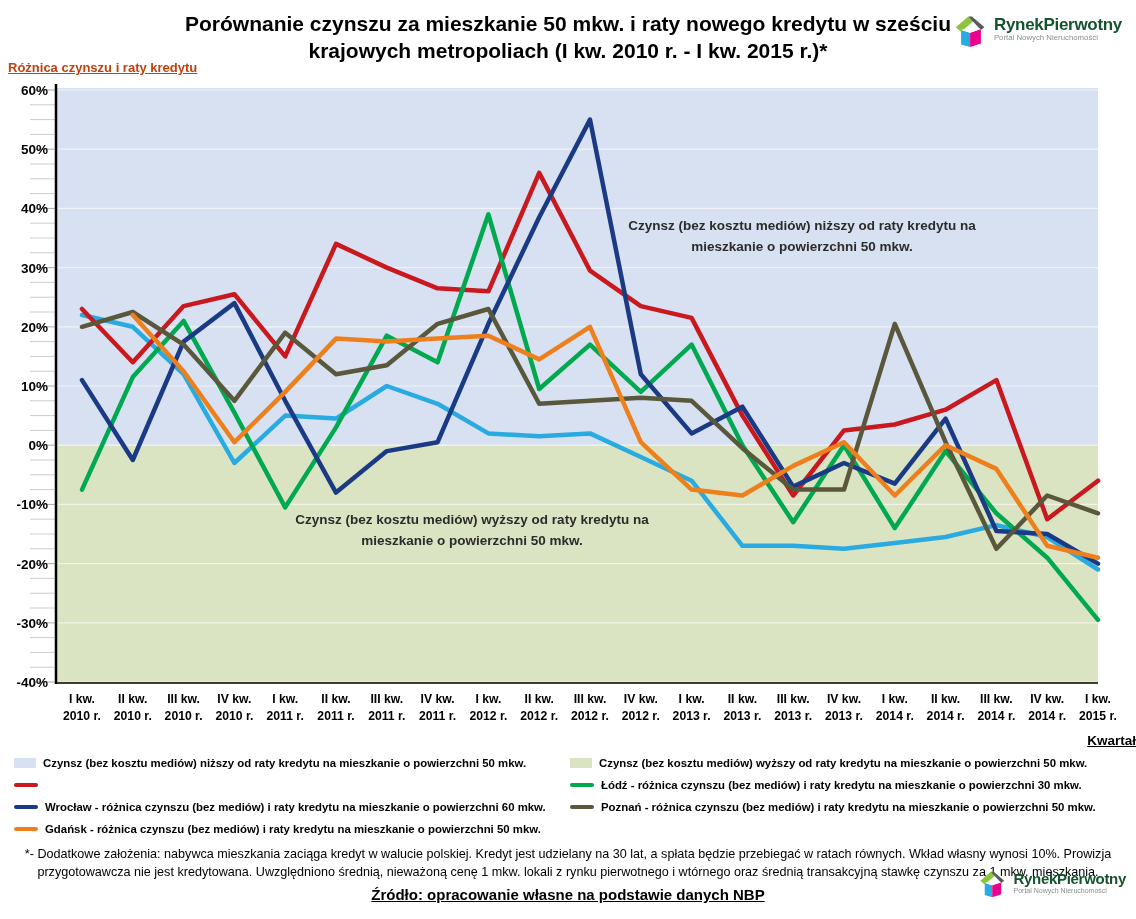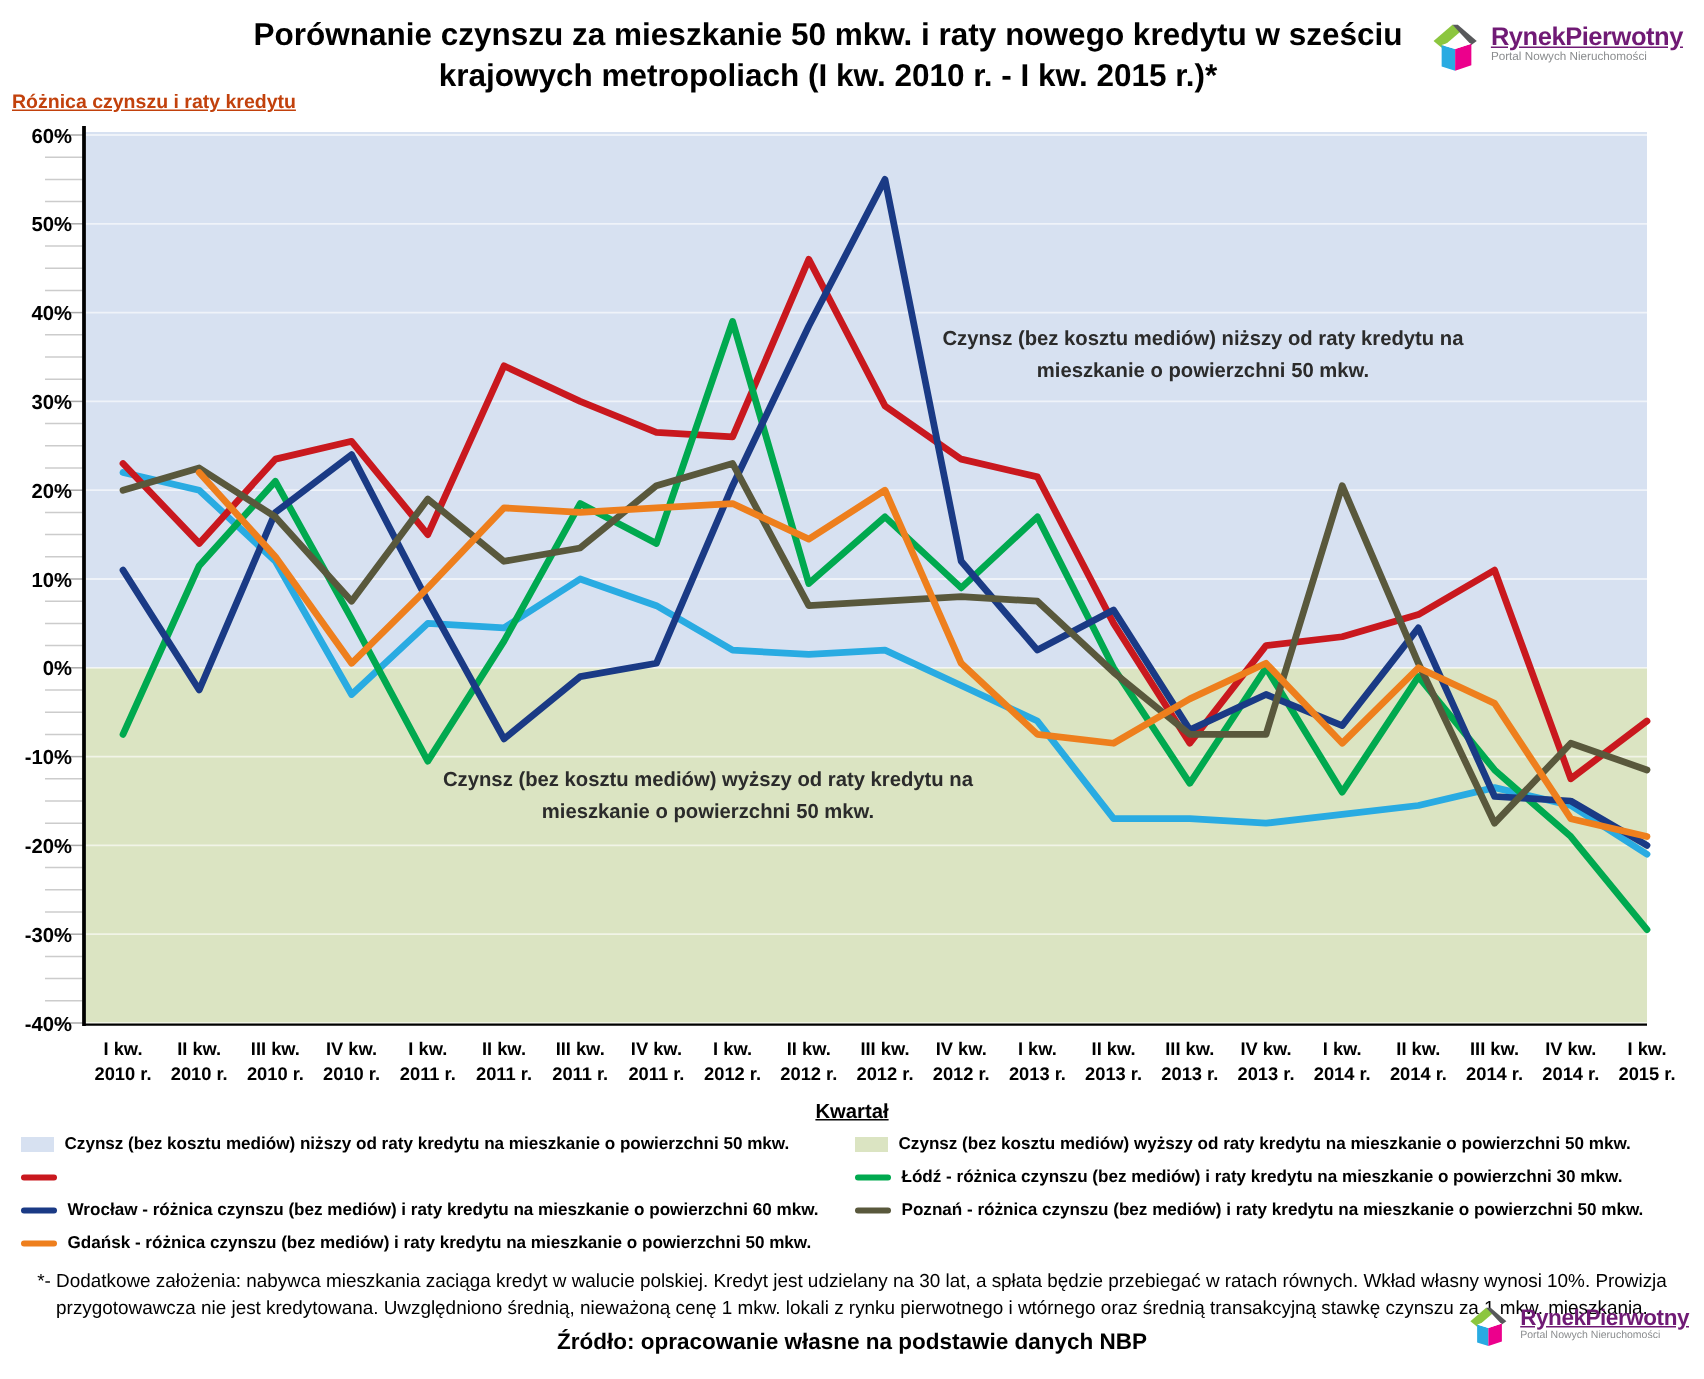--- a/index.html
+++ b/index.html
@@ -1,41 +1,41 @@
 <!DOCTYPE html>
 <html><head>
 <meta charset="utf-8">
 <style>
   html,body { margin:0; padding:0; background:#fff; }
   body { font-family:"Liberation Sans", sans-serif; }
   .page { position:relative; width:1136px; height:919px; background:#fff; overflow:hidden; }
-  .title { position:absolute; top:10px; left:152px; width:800px; text-align:center;
+  .title { position:absolute; top:10px; left:168px; width:800px; text-align:center;
            font-size:21px; font-weight:bold; color:#000; line-height:1.3; }
   .yaxis-title { position:absolute; top:60px; left:8px; font-size:13px; font-weight:bold;
                  text-decoration:underline; color:#c2410c; }
-  .xaxis-title { position:absolute; top:733px; left:0; width:1136px; text-align:center;
+  .xaxis-title { position:absolute; top:733px; left:0; width:1136px; text-align:right;
                  font-size:13.5px; font-weight:bold; text-decoration:underline; color:#000; }
   svg.chart { position:absolute; top:0; left:0; }
   .annotation { position:absolute; font-size:13.5px; font-weight:bold; color:#2b2b2b;
                 text-align:center; line-height:1.55; }
   .annotation.upper { top:216px; left:592px; width:420px; }
   .annotation.lower { top:510px; left:272px; width:400px; }
   .legend { position:absolute; top:752px; left:14px; width:1112px;
             display:grid; grid-template-columns:1fr 1fr; grid-auto-rows:22px; align-items:center; }
   .legend-item { display:flex; align-items:center; gap:7px; white-space:nowrap; }
   .legend-swatch { flex:0 0 auto; }
   .legend-label { font-size:11.4px; font-weight:bold; color:#000; }
   .footnote { position:absolute; top:845px; left:8px; width:1120px; text-align:center;
               font-size:12.6px; color:#000; line-height:1.45; }
   .source { position:absolute; top:886px; left:0; width:1136px; text-align:center;
-            font-size:15px; font-weight:bold; color:#000; }
+            font-size:15px; font-weight:bold; color:#000;text-decoration:underline; }
   .logo { position:absolute; display:flex; align-items:center; gap:5px; }
   .logo.top { top:12px; right:14px; }
   .logo.bottom { top:868px; right:10px; }
-  .logo-text-name { font-size:17px; color:#701a75; font-weight:bold; letter-spacing:-0.3px; line-height:1;text-decoration:underline; }
+  .logo-text-name { font-size:17px; color:#14532d; font-weight:bold; letter-spacing:-0.3px; line-height:1; }
   .logo-text-tag { font-size:7.8px; color:#8a8c8e; line-height:1.4; }
   .logo.bottom .logo-text-name { font-size:15px; }
   .logo.bottom .logo-text-tag { font-size:7px; }
 </style>
 </head>
 <body>
 
 <div class="page">
 
   <svg class="chart" width="1136" height="919" viewBox="0 0 1136 919">

